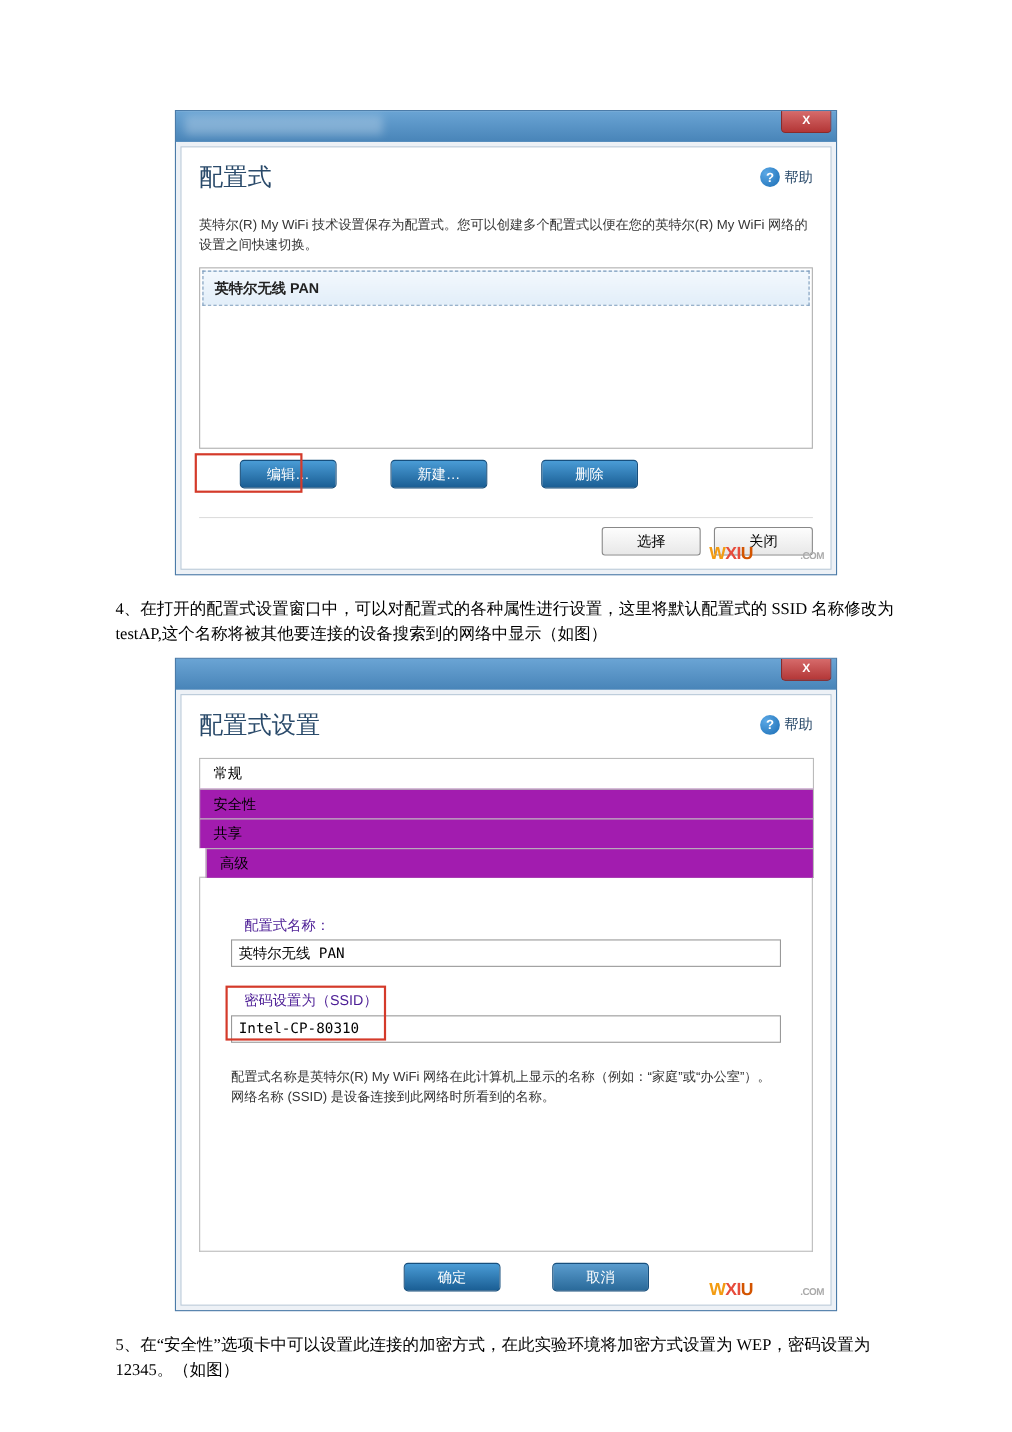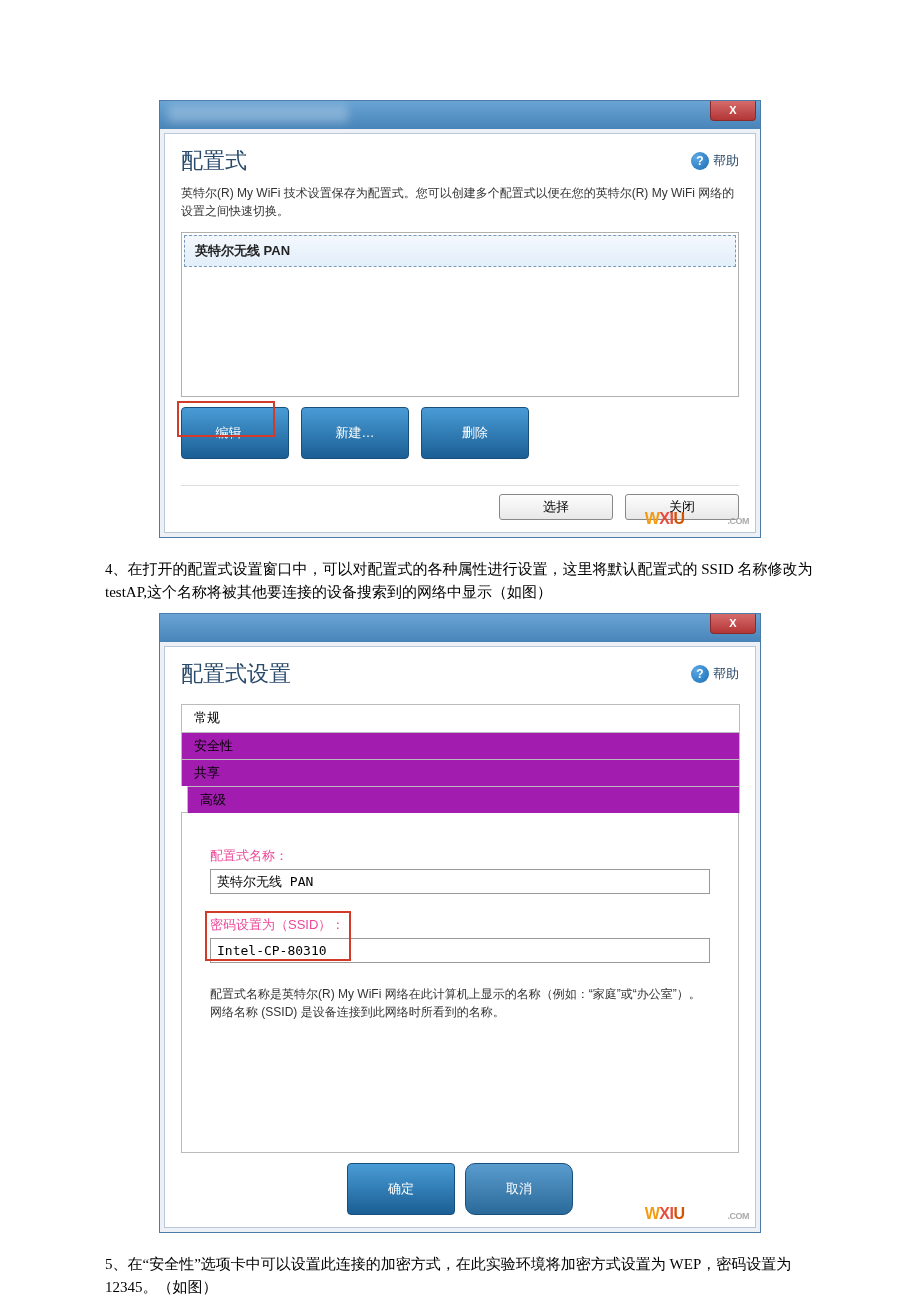--- a/index.html
+++ b/index.html
@@ -82,21 +82,21 @@
       color: #fff;
       font-size: 12px;
       font-weight: bold;
       text-align: center;
       line-height: 18px;
       font-family: Arial;
     }
     .desc {
       font-size: 12px;
       color: #333;
-      margin-top: 8px;
+      margin-top: 19px;
       line-height: 1.5;
     }
     .listbox {
       border: 1px solid #b0b0b0;
       height: 165px;
       margin-top: 12px;
       background: #fff;
       padding: 2px;
     }
     .list-item {
@@ -111,44 +111,45 @@
       margin-top: 10px;
       display: flex;
       gap: 12px;
     }
     .blue-btn {
       background: linear-gradient(#4a9cd6, #1a5e94);
       border: 1px solid #174f7d;
       border-radius: 4px;
       color: #fff;
       font-size: 13px;
-      padding: 16px 0;
-      width: 108px;
+      padding: 3px 0;
+      width: 88px;
       text-align: center;
       font-family: "Microsoft YaHei", sans-serif;
+      margin-left: 37px;
     }
     .red-box {
       position: absolute;
       border: 2px solid #d43a2a;
       pointer-events: none;
     }
     .footer-row {
       display: flex;
       justify-content: flex-end;
       gap: 12px;
       margin-top: 26px;
       padding-top: 8px;
       border-top: 1px solid #ddd;
     }
     .gray-btn {
       background: linear-gradient(#fdfdfd, #e8e8e8);
       border: 1px solid #888;
       border-radius: 3px;
       font-size: 13px;
-      width: 114px;
+      width: 90px;
       padding: 3px 0;
       text-align: center;
       font-family: "Microsoft YaHei", sans-serif;
     }
     .watermark {
       position: absolute;
       right: 6px;
       bottom: 4px;
       font-family: Arial, sans-serif;
       font-weight: bold;
@@ -184,22 +185,23 @@
     }
     .tabpage {
       border: 1px solid #bbb;
       border-top: none;
       padding: 34px 28px 10px 28px;
       height: 340px;
       position: relative;
     }
     .field-label {
       font-size: 13px;
-      color: #ec4899;
+      color: #4c1d95;
       margin-bottom: 4px;
+      margin-left: 12px;
     }
     .text-input {
       width: 100%;
       border: 1px solid #999;
       font-size: 13px;
       padding: 4px 6px;
       font-family: "SimSun", monospace;
       background: #fff;
     }
     .field-group { margin-bottom: 22px; }
@@ -278,21 +280,21 @@
       </div>
       <div class="field-group" style="position:relative;">
         <div class="red-box" style="left:-5px; top:-5px; width:146px; height:50px;"></div>
         <div class="field-label">密码设置为（SSID）：</div>
         <input class="text-input" value="Intel-CP-80310" style="">
       </div>
       <div class="explain">配置式名称是英特尔(R) My WiFi 网络在此计算机上显示的名称（例如：“家庭”或“办公室”）。网络名称 (SSID) 是设备连接到此网络时所看到的名称。</div>
     </div>
     <div class="footer-row2">
       <button class="blue-btn">确定</button>
-      <button class="blue-btn" style="background:linear-gradient(#5a9cce,#2a6a9a);border-radius:10px;">取消</button>
+      <button class="blue-btn" style="background:linear-gradient(#5a9cce,#2a6a9a);">取消</button>
     </div>
     <div class="watermark">
       <span class="w">W</span><span class="x">X</span><span class="i">I</span><span class="u">U</span><span class="com">.COM</span>
     </div>
   </div>
 </div>
 
 <p class="article-text">5、在“安全性”选项卡中可以设置此连接的加密方式，在此实验环境将加密方式设置为 WEP，密码设置为 12345。（如图）</p>
 
 </body></html>

